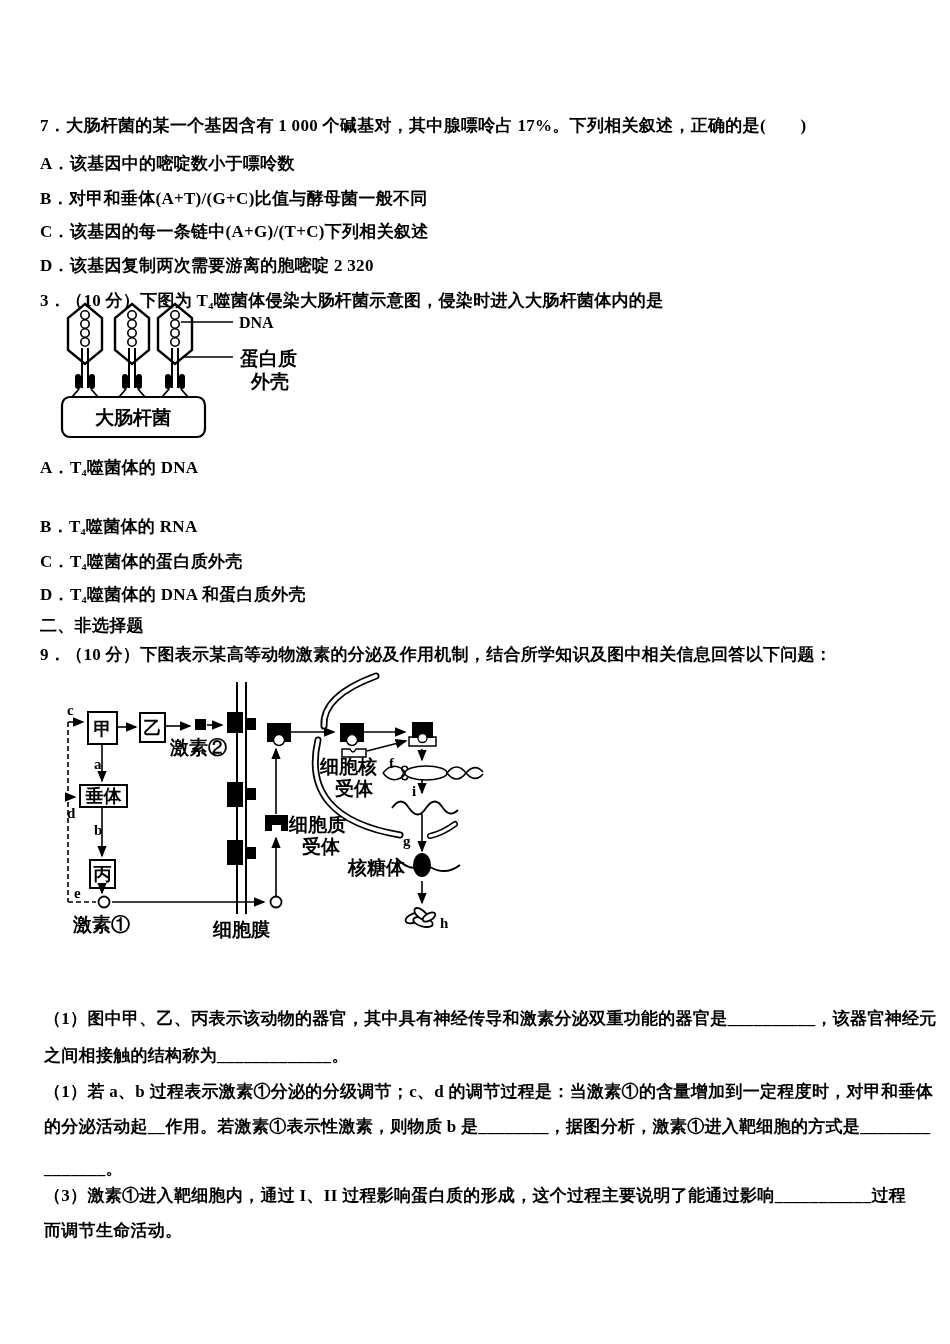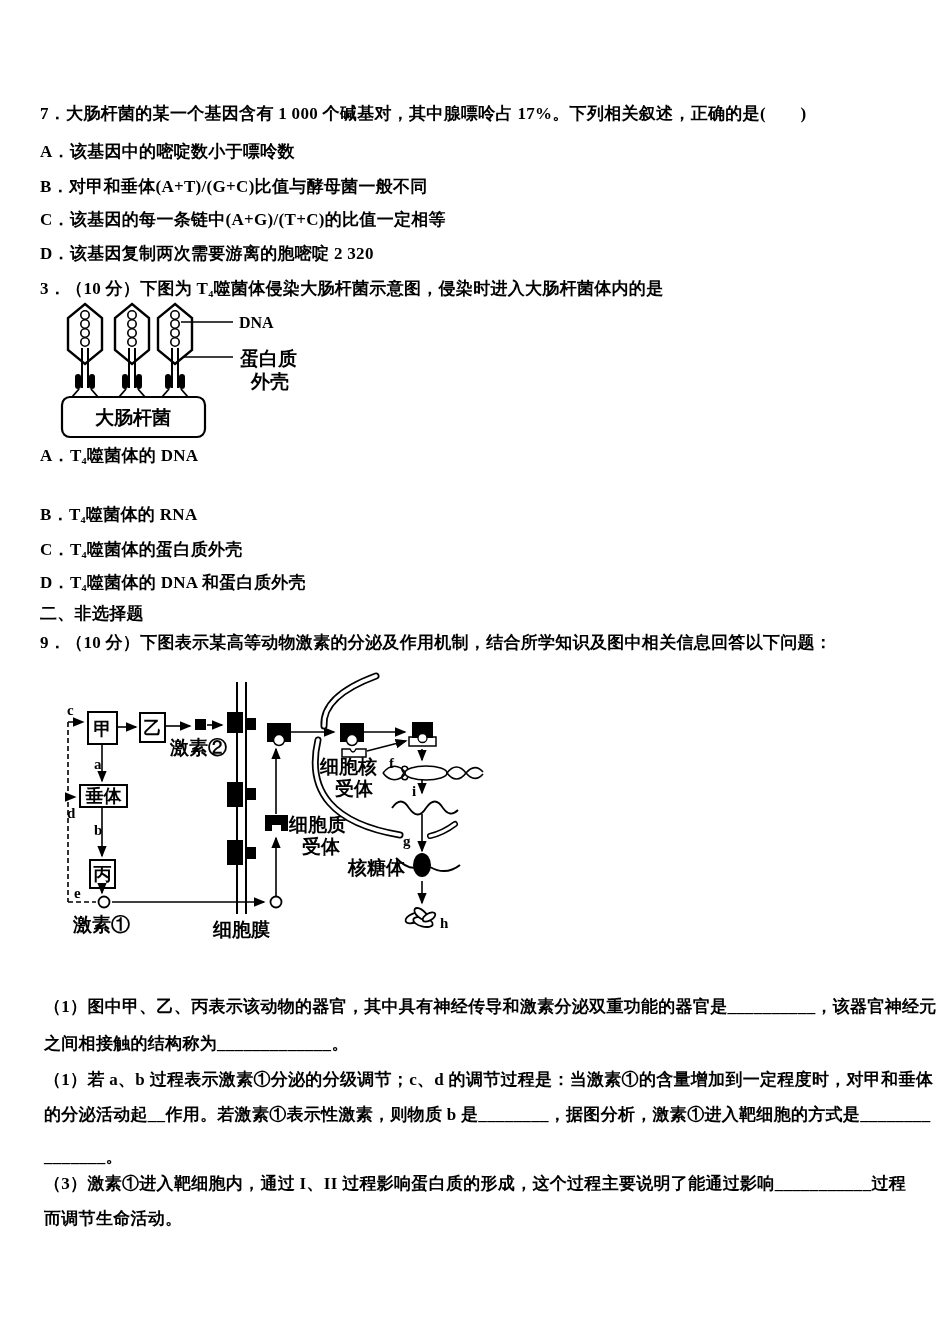--- a/index.html
+++ b/index.html
@@ -3,36 +3,36 @@
 <meta charset="utf-8">
 <style>
   html,body{margin:0;padding:0;}
   body{
     width:950px;height:1344px;background:#ffffff;position:relative;
     font-family:"Liberation Serif","DejaVu Serif",serif;
     color:#000;overflow:hidden;
   }
   .line{
     position:absolute;left:40px;font-size:17px;font-weight:bold;
-    white-space:nowrap;letter-spacing:0.3px;
+    white-space:nowrap;letter-spacing:0.3px;margin-top:12px;
   }
   .cont{left:44px;font-family:Liberation Serif, serif;}
   svg{position:absolute;}
   svg text{font-family:"Liberation Serif","DejaVu Serif",serif;font-weight:bold;fill:#000;}
   .ltr{font-size:15px;}
   .cjk{font-size:19px;}
   .boxchar{font-size:18px;}
 </style>
 </head>
 <body>
 
 <div class="line" style="top:102px">7．大肠杆菌的某一个基因含有 1 000 个碱基对，其中腺嘌呤占 17%。下列相关叙述，正确的是(　　)</div>
 <div class="line" style="top:140px">A．该基因中的嘧啶数小于嘌呤数</div>
 <div class="line" style="top:175px">B．对甲和垂体(A+T)/(G+C)比值与酵母菌一般不同</div>
-<div class="line" style="top:208px">C．该基因的每一条链中(A+G)/(T+C)的比值一定相等</div>
+<div class="line" style="top:208px">C．该基因的每一条链中(A+G)/(T+C)下列相关叙述</div>
 <div class="line" style="top:242px">D．该基因复制两次需要游离的胞嘧啶 2 320</div>
 
 <div class="line" style="top:277px">3．（10 分）下图为 T₄噬菌体侵染大肠杆菌示意图，侵染时进入大肠杆菌体内的是</div>
 
 <svg style="left:55px;top:298px" width="260" height="145" viewBox="0 0 260 145">
   <g stroke="#000" fill="none" stroke-width="2.4">
 
     <path d="M30,6 L47,20 L47,52 L30,66 L13,52 L13,20 Z"></path>
     <circle cx="30" cy="17" r="4.2" stroke-width="1.6"></circle>
       <circle cx="30" cy="26" r="4.2" stroke-width="1.6"></circle>

